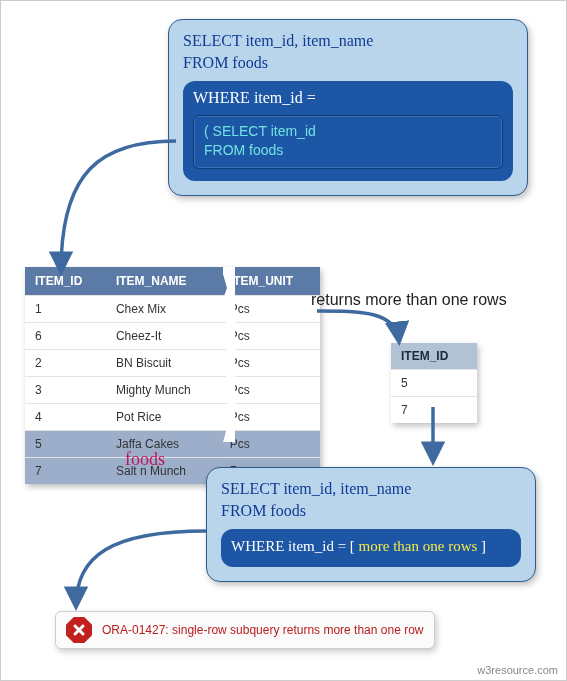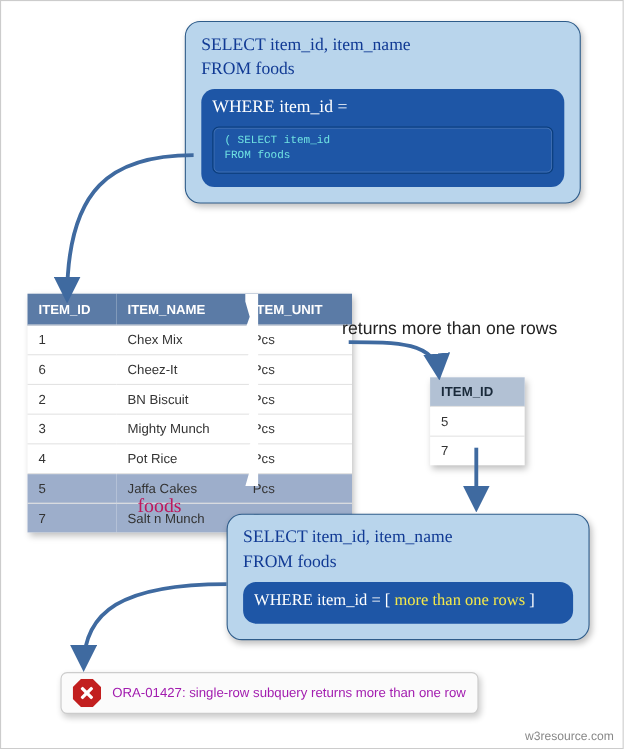--- a/index.html
+++ b/index.html
@@ -34,21 +34,21 @@
   }
   .qbox1 .where-line { color: #fff; font-size: 16px; font-family: Georgia, serif; }
   .qbox1 .inner-box {
     border: 1px solid #0b3d7a;
     background: #1e56a6;
     border-radius: 6px;
     margin-top: 8px;
     padding: 6px 10px 8px 10px;
     box-shadow: inset 0 0 0 1px rgba(255,255,255,0.15);
   }
-  .qbox1 .inner-line { color: #6fe2e2; font-size: 10px; font-family: Liberation Mono, monospace; line-height: 1.35; }
+  .qbox1 .inner-line { color: #6fe2e2; font-size: 14px; font-family: Liberation Sans, sans-serif; line-height: 1.35; }
 
   
   .foods-table {
     position: absolute;
     left: 24px; top: 266px;
     width: 295px;
     box-shadow: 2px 3px 6px rgba(0,0,0,0.25);
     font-size: 12px;
     border-collapse: collapse;
     background: #fff;
@@ -167,21 +167,21 @@
   .error-box .erricon::after {
     content: "";
     position: absolute;
     left: 50%; top: 50%;
     width: 14px; height: 3px;
     background: #fff;
     border-radius: 1px;
   }
   .error-box .erricon::before { transform: translate(-50%,-50%) rotate(45deg); }
   .error-box .erricon::after  { transform: translate(-50%,-50%) rotate(-45deg); }
-  .error-box .errtext { color: #a21caf; font-size: 12px; }
+  .error-box .errtext { color: #b91c1c; font-size: 12px; }
 
   .watermark {
     position: absolute;
     right: 8px; bottom: 4px;
     font-size: 11px;
     color: #888;
   }
 
   
   svg.arrows {

